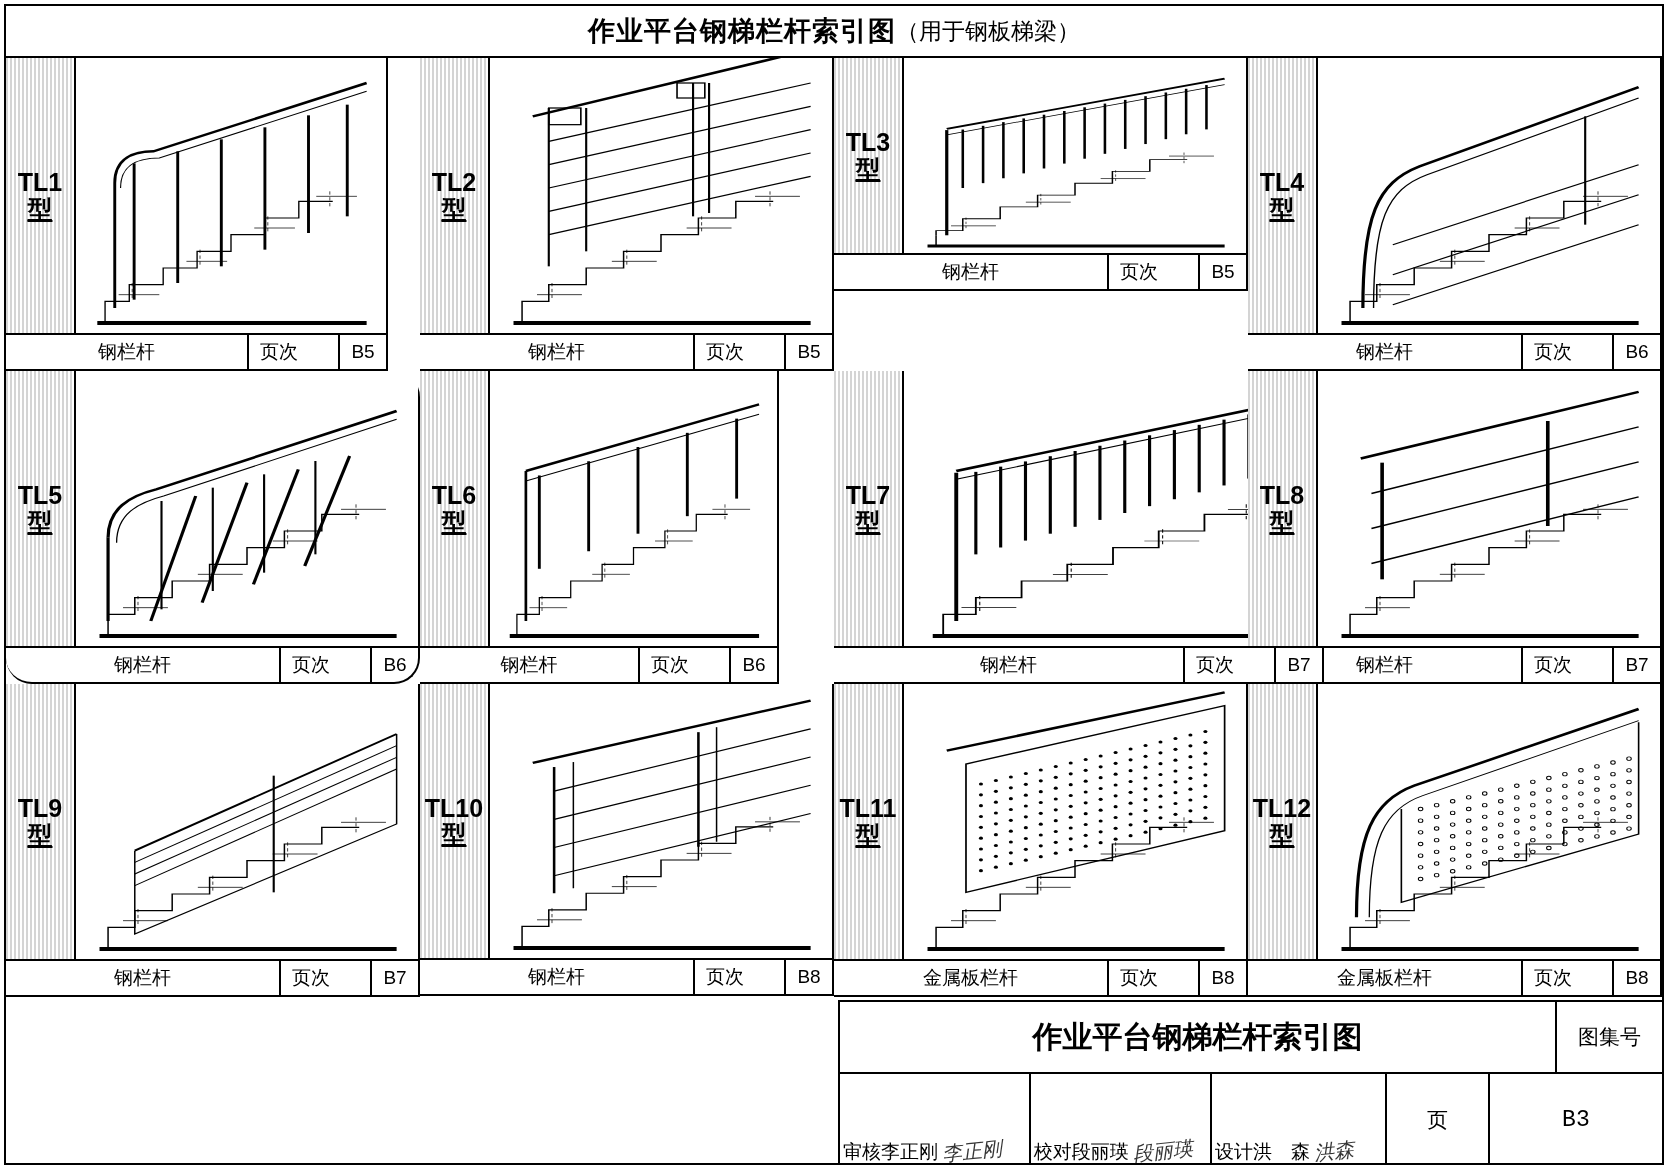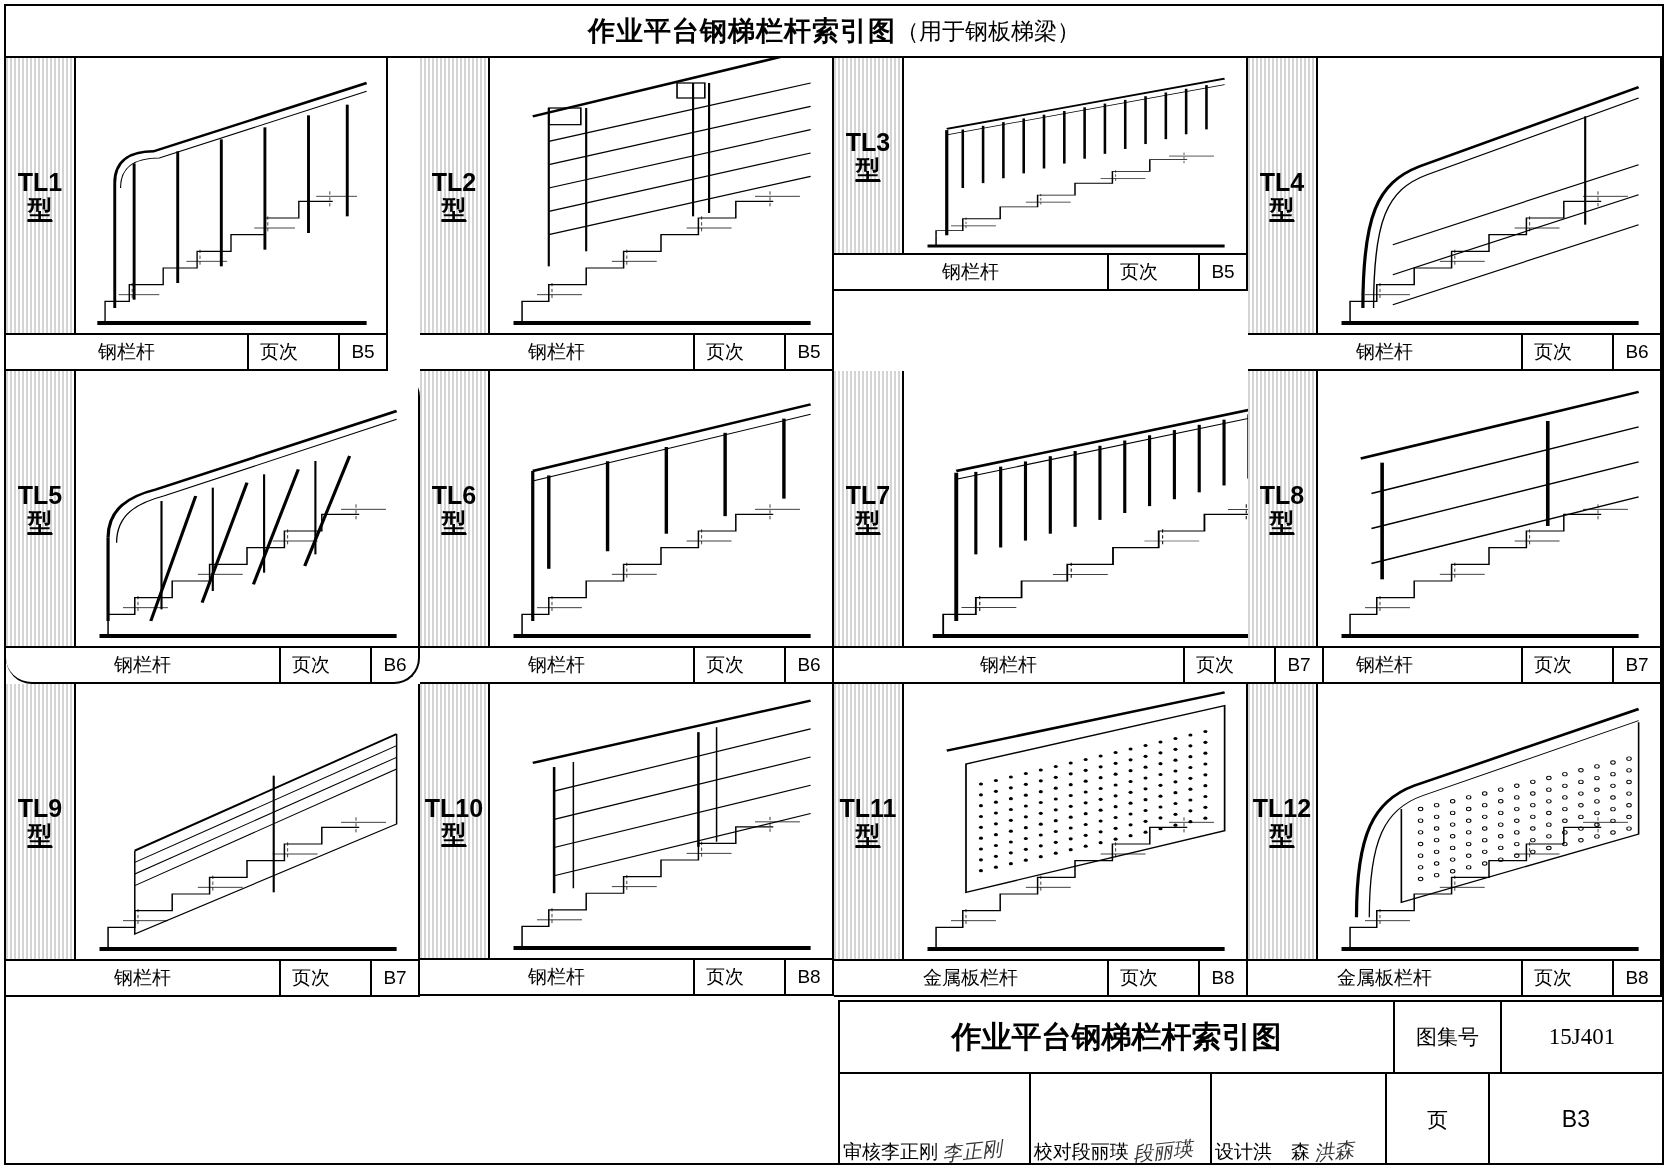--- a/index.html
+++ b/index.html
@@ -27,21 +27,21 @@
   
   .tblock{position:absolute;left:838px;top:1000px;width:824px;height:165px;border-left:2px solid #000;border-top:2px solid #000;box-sizing:border-box;}
   .tb-top{position:absolute;left:0;top:0;right:0;height:72px;display:flex;border-bottom:2px solid #000;box-sizing:border-box;}
   .tb-title{flex:1;display:flex;align-items:center;justify-content:center;font-size:30px;font-weight:bold;}
   .tb-numlbl{width:105px;border-left:2px solid #000;display:flex;align-items:center;justify-content:center;font-size:21px;}
   .tb-num{width:160px;border-left:2px solid #000;display:flex;align-items:center;justify-content:center;font-size:23px;font-family:"Liberation Serif",serif;}
   .tb-bot{position:absolute;left:0;top:72px;right:0;bottom:0;display:flex;}
   .sigcell{display:flex;align-items:flex-end;font-size:19px;padding-left:3px;border-right:2px solid #000;box-sizing:border-box;}
   .sign{font-family:"Liberation Serif",serif;font-style:italic;font-size:20px;color:#111;transform:rotate(-6deg);opacity:.85;margin-left:4px;}
   .tb-pg{width:105px;display:flex;align-items:center;justify-content:center;font-size:21px;border-right:2px solid #000;box-sizing:border-box;}
-  .tb-pgv{width:176px;display:flex;align-items:center;justify-content:center;font-size:23px;font-family:Liberation Sans, sans-serif;}
+  .tb-pgv{width:176px;display:flex;align-items:center;justify-content:center;font-size:23px;font-family:Liberation Mono, monospace;}
   svg{display:block;width:100%;height:100%;}
 </style>
 </head>
 <body>
 
 <div class="sheet">
   <div class="outer-border"></div>
 
   <div class="title-bar">
     <span class="t1">作业平台钢梯栏杆索引图</span>
@@ -266,21 +266,21 @@
               </svg>
             </div>
       </div>
       <div class="footer">
         <div class="f-name">钢栏杆</div>
         <div class="f-lbl">页次</div>
         <div class="f-pg">B6</div>
       </div>
     </div>
       </div>
-      <div class="cellwrap" style="left: 414px; top: 313px; width: 414px; height: 313px;">
+      <div class="cellwrap" style="left: 414px; top: 313px; width: 359px; height: 313px;">
     <div class="cell">
       <div class="cellbody">
         <div class="tagbox">
           <div class="code">TL6</div>
           <div class="code2">型</div>
         </div>
         <div class="drawing">
               <svg viewBox="0 0 320 330" preserveAspectRatio="none">
                 <path d="M40 120 L300 40" fill="none" stroke="#000" stroke-width="3"></path>
                 <path d="M40 132 L300 52" fill="none" stroke="#000" stroke-width="1.2"></path>
@@ -802,21 +802,20 @@
         <div class="f-pg">B8</div>
       </div>
     </div>
       </div>
     </div>
 
   <div class="tblock">
     <div class="tb-top">
       <div class="tb-title">作业平台钢梯栏杆索引图</div>
       <div class="tb-numlbl">图集号</div>
-      <div class="tb-num">15J401</div>
     </div>
     <div class="tb-bot">
       <div class="sigcell" style="width:195px">
         <span>审核</span>
         <span>李正刚</span>
         <span class="sign">李正刚</span>
       </div>
       <div class="sigcell" style="width:185px">
         <span>校对</span>
         <span>段丽瑛</span>

